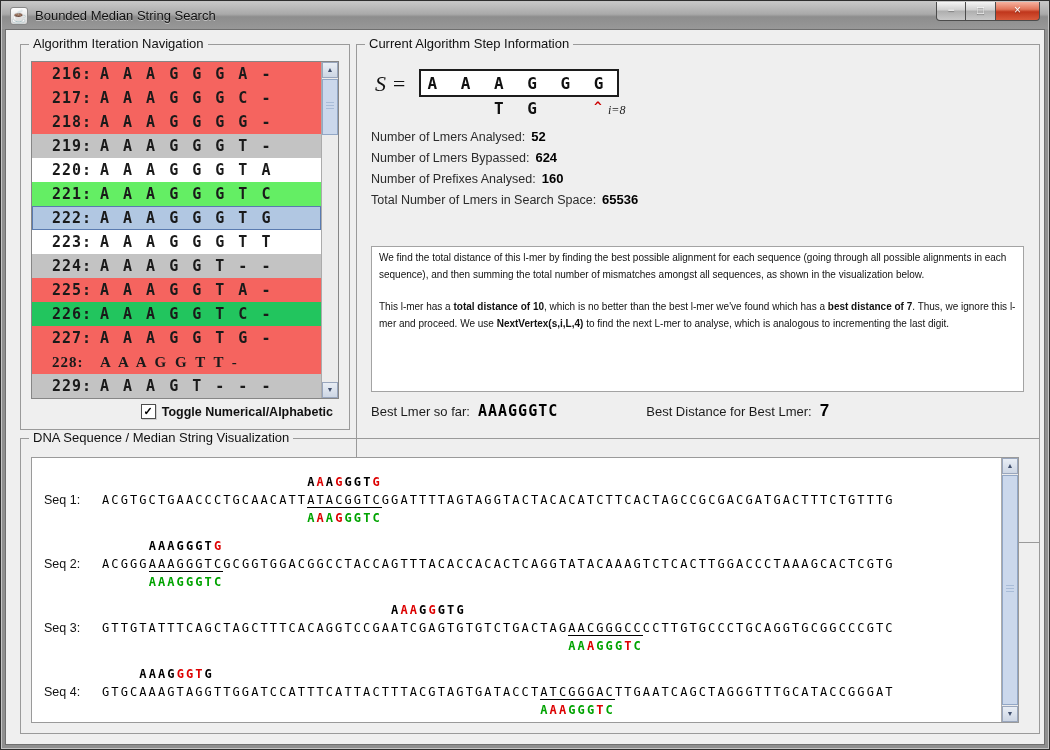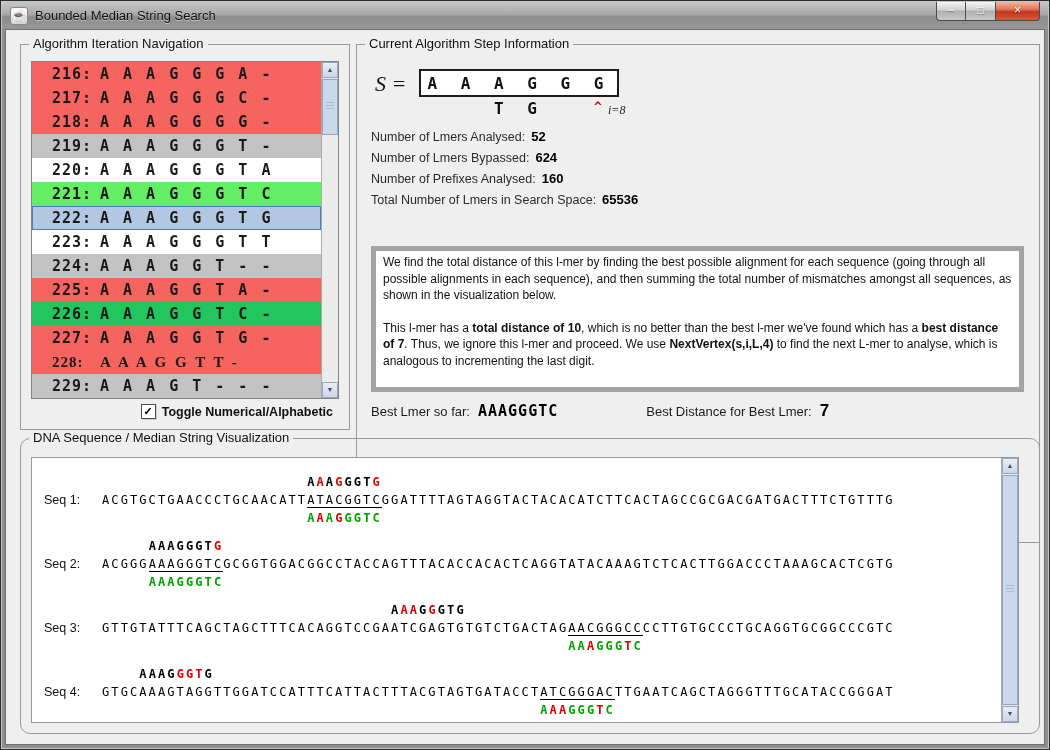--- a/index.html
+++ b/index.html
@@ -65,30 +65,30 @@
          color:#111;}
   .s-caret{position:absolute;left:237px;top:54px;color:#cc0000;font-family:"DejaVu Sans Mono",monospace;
            font-weight:bold;font-size:13px;}
   .s-i{position:absolute;left:251px;top:58px;font-family:"Liberation Serif",serif;font-style:italic;
        font-size:12px;color:#222;}
   #stats{position:absolute;left:14px;top:84px;}
   .stat-row{height:21px;font-size:12.5px;color:#2b2b2b;}
   .stat-row .stat-value{font-weight:bold;color:#000;margin-left:6px;font-size:13px;}
   .instr-heading{position:absolute;left:14px;top:169px;font-size:14.5px;color:#1c1c1c;}
   .instr-box{position:absolute;left:14px;top:201px;width:653px;height:146px;background:#fff;
-             border:5px solid #a3a3a3;box-sizing:border-box;padding:3px 7px;font-size:12px;
+             border:1px solid #a3a3a3;box-sizing:border-box;padding:3px 7px;font-size:10px;
              line-height:16.5px;color:#111;overflow:hidden;}
   .instr-box .para{margin:0 0 16px 0;}
   .best-row{position:absolute;left:14px;top:356px;display:flex;align-items:baseline;font-size:13px;color:#1c1c1c;}
   .best-lmer-value{font-family:"DejaVu Sans Mono",monospace;font-weight:bold;font-size:15px;
                    letter-spacing:1px;margin-left:8px;color:#000;}
   .best-dist-label{margin-left:88px;}
   .best-dist-value{font-weight:bold;font-size:17px;margin-left:8px;color:#000;}
   
-  #viz-panel{left:14px;top:408px;width:1020px;height:296px;border-radius:10px;}
+  #viz-panel{left:14px;top:408px;width:1020px;height:296px;}
   .viz-box{position:absolute;left:10px;top:18px;width:988px;height:266px;background:#fff;
            border:1px solid #9a9a9a;box-sizing:border-box;}
   .seq-area{position:absolute;left:0;top:0;right:17px;bottom:0;overflow:hidden;padding-top:15px;}
   .seq-block{position:relative;height:54px;margin-bottom:10px;
              font-family:"DejaVu Sans Mono",monospace;font-size:12px;letter-spacing:2.1px;
              white-space:pre;color:#000;}
   .seq-block .vline{height:18px;line-height:18px;padding-left:70px;}
   .seq-block .lmer-line{font-weight:bold;}
   .seq-label{position:absolute;left:12px;top:18px;height:18px;line-height:18px;
              font-family:"Liberation Sans",sans-serif;font-size:12.5px;letter-spacing:0;color:#111;}

